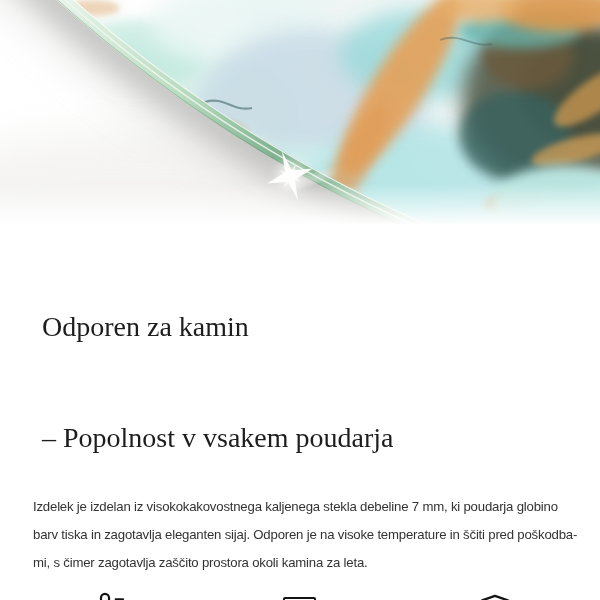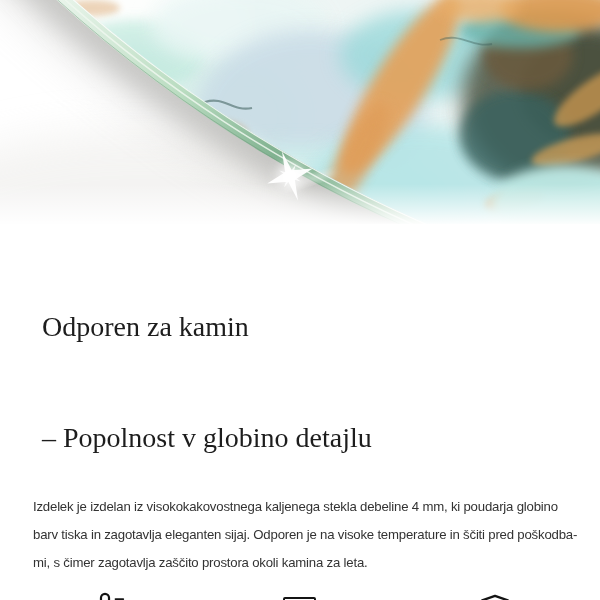--- a/index.html
+++ b/index.html
@@ -139,24 +139,24 @@
       <circle cx="290" cy="176" r="13" fill="#ffffff" opacity="0.85" filter="url(#b6)"></circle>
       <ellipse cx="308" cy="186" rx="26" ry="2.5" fill="#ffffff" opacity="0.6" filter="url(#b3)"></ellipse>
       <path d="M290,150 L293.5,171 L314,176 L293.5,181 L290,202 L286.5,181 L266,176 L286.5,171 Z" fill="#ffffff" opacity="0.95"></path>
       <path d="M290,163 L292,174 L302,176 L292,178 L290,189 L288,178 L278,176 L288,174 Z" fill="#ffffff" opacity="0.8" transform="rotate(45 290 176)"></path>
     </g>
   </svg>
 </div>
 
 <h1 class="heading">
   <div>Odporen za kamin</div>
-  <div>– Popolnost v globino detajlu</div>
+  <div>– Popolnost v vsakem poudarja</div>
 </h1>
 
-<p class="description">Izdelek je izdelan iz visokokakovostnega kaljenega stekla debeline 4 mm, ki poudarja globino
+<p class="description">Izdelek je izdelan iz visokokakovostnega kaljenega stekla debeline 7 mm, ki poudarja globino
 barv tiska in zagotavlja eleganten sijaj. Odporen je na visoke temperature in ščiti pred poškodba-
 mi, s čimer zagotavlja zaščito prostora okoli kamina za leta.</p>
 
 <div class="features">
 
   <div class="feature">
     <div class="icon-wrap">
       <svg class="ic" width="44" height="46" viewBox="0 0 44 48" fill="none" stroke="#141414" stroke-width="2.3">
         <path d="M26.2,30.9 V8.2 a4.2,4.2 0 0 0 -8.4,0 V30.9 a8.6,8.6 0 1 0 8.4,0 Z"></path>
         <circle cx="22" cy="38.2" r="3.8"></circle>

